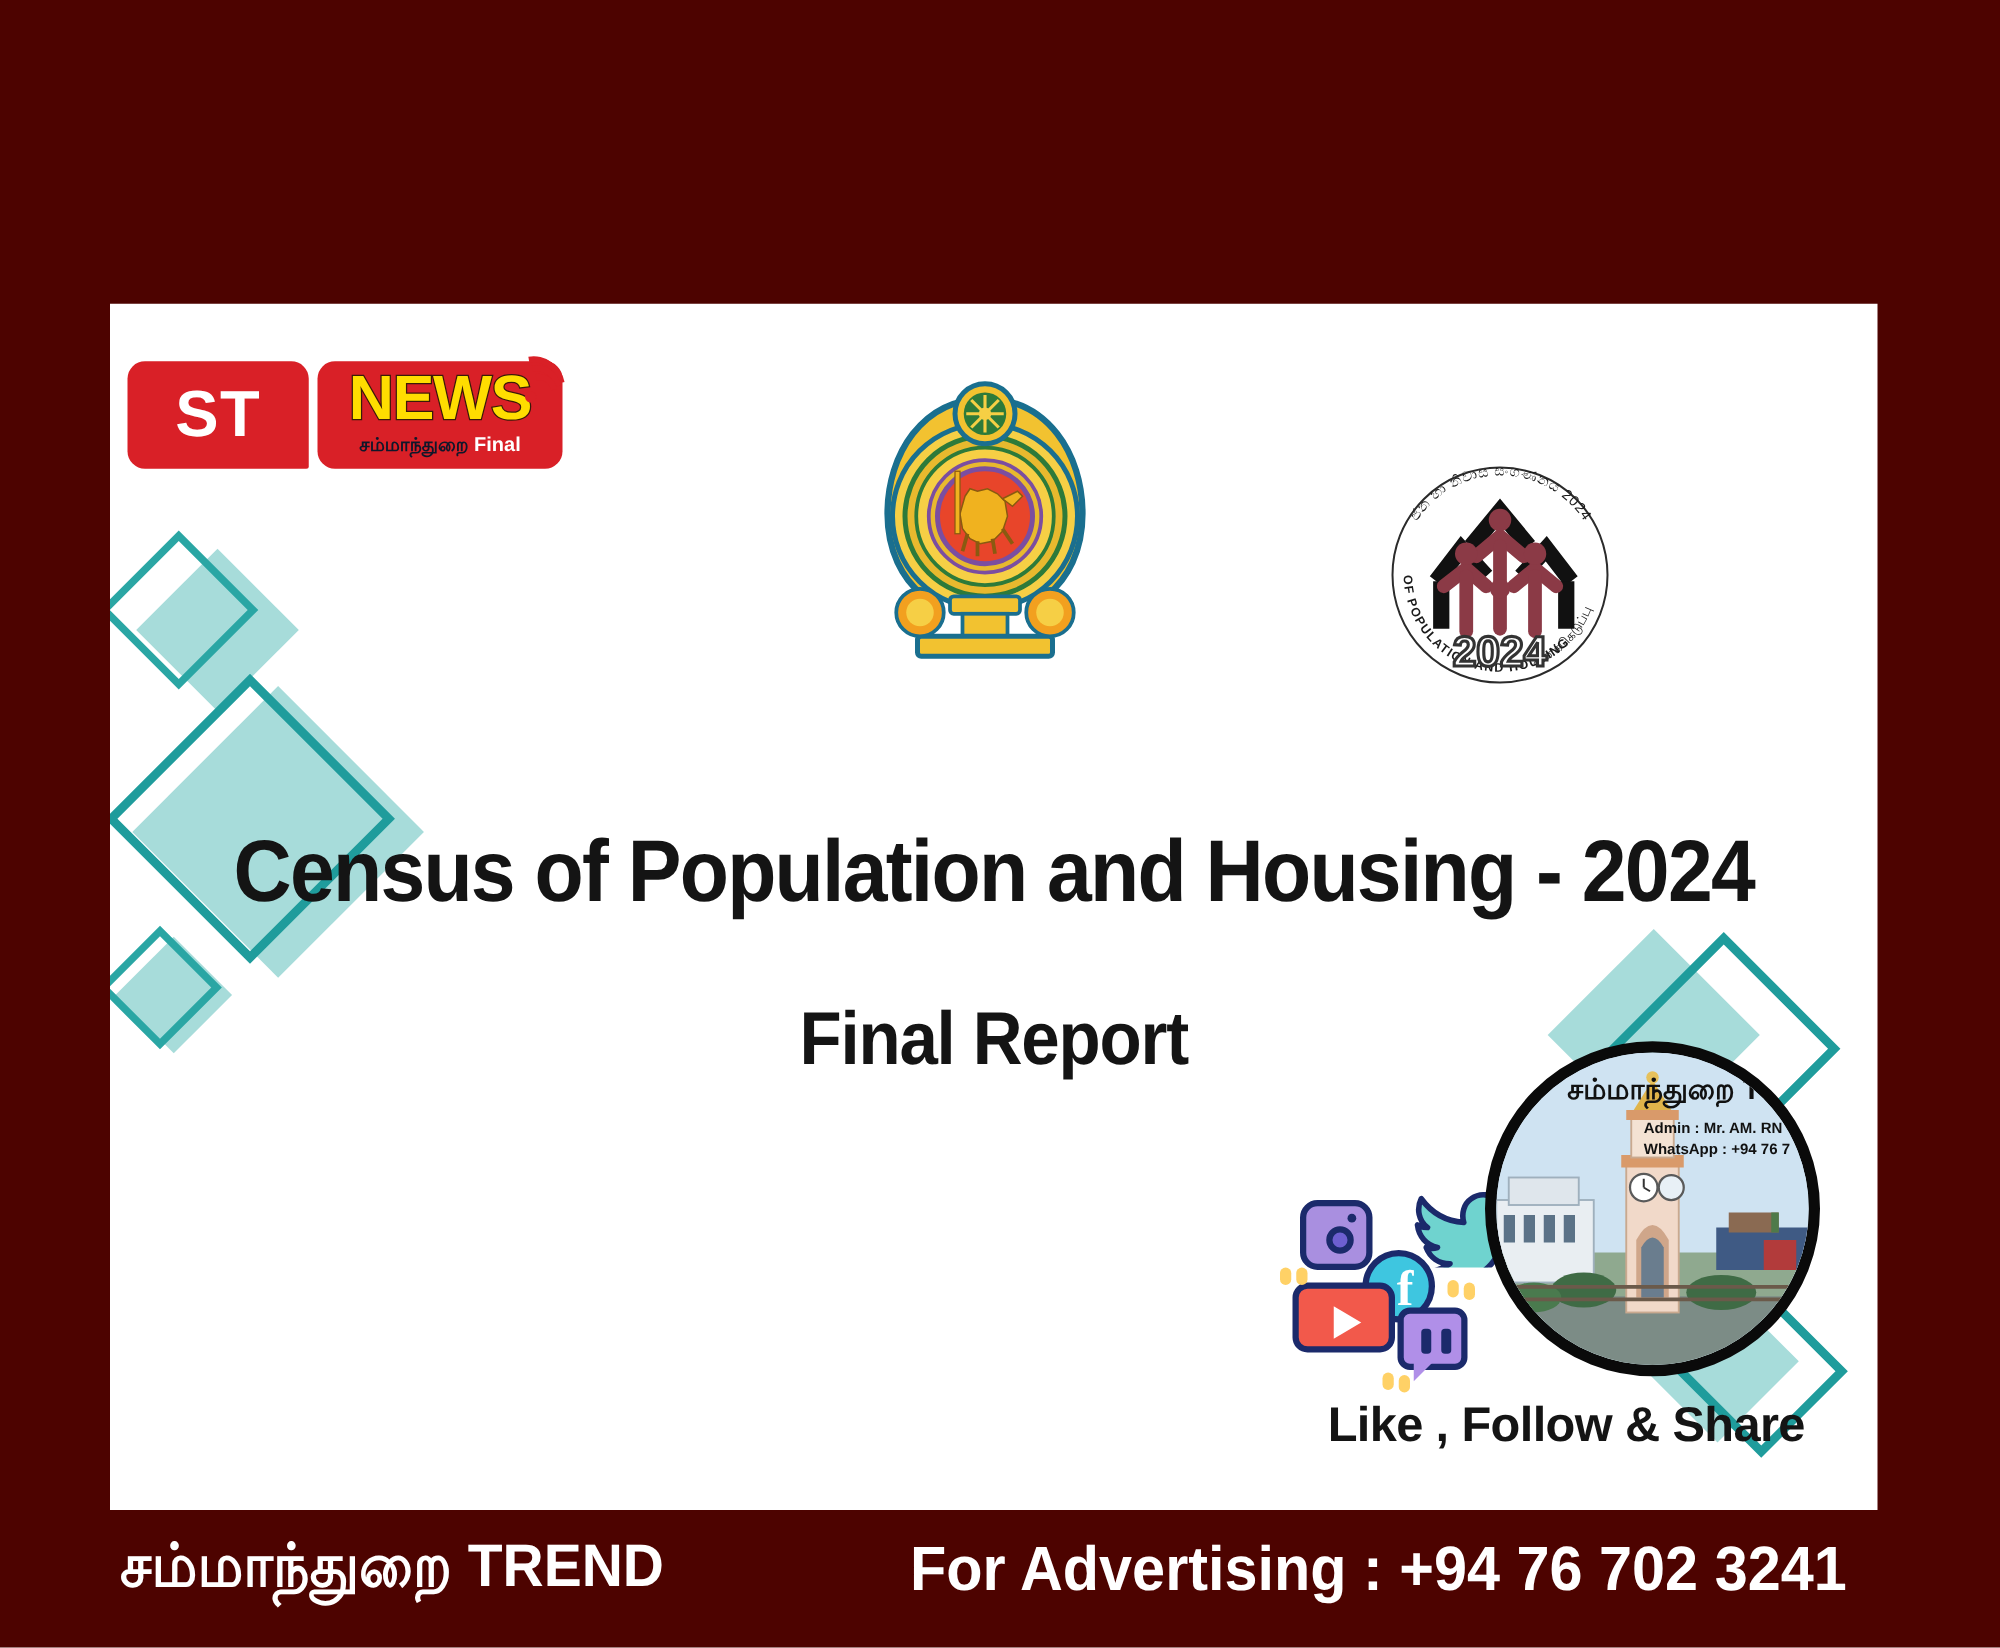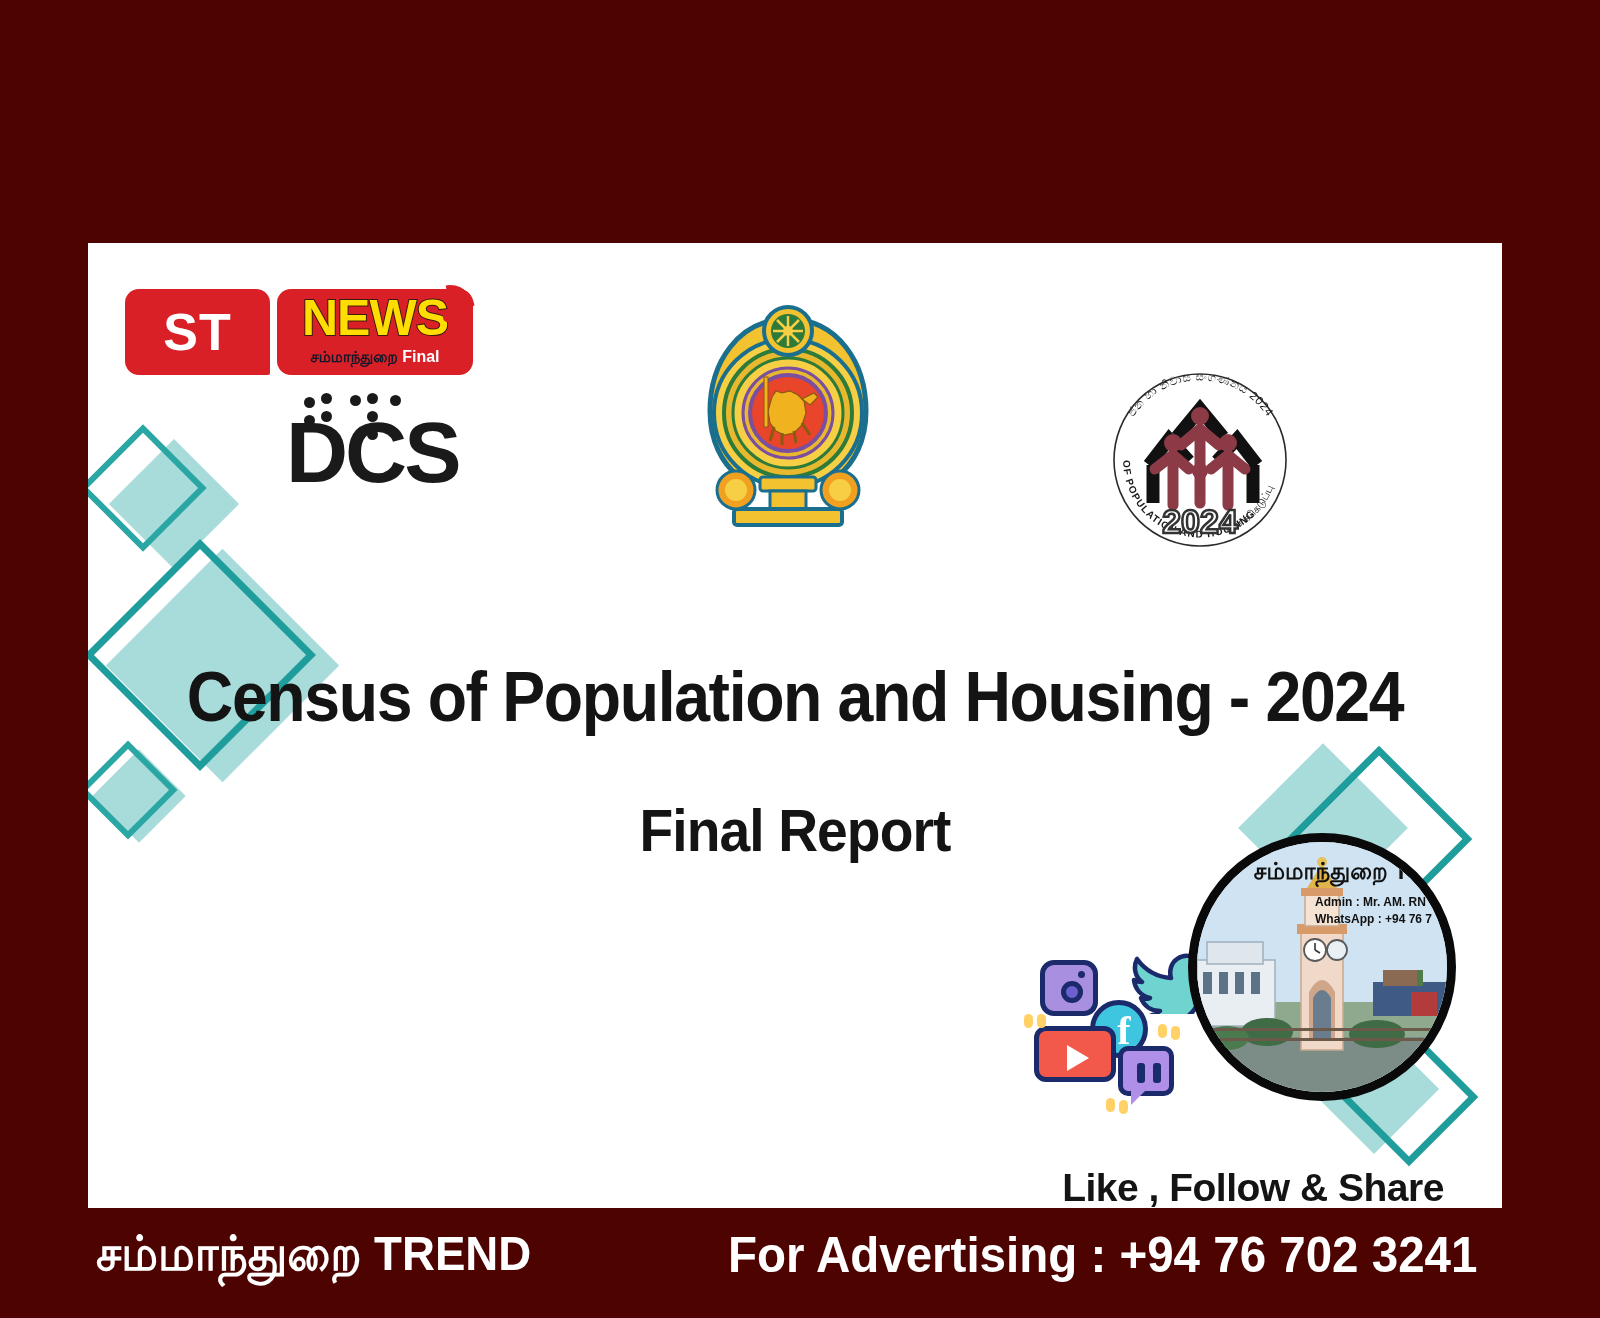--- a/index.html
+++ b/index.html
@@ -78,21 +78,21 @@
 
   
   .d-r1 { left: 1175px; top: 525px; width: 120px; height: 120px; transform: rotate(45deg); }
   .d-r2 { left: 1225px; top: 530px; width: 118px; height: 118px; transform: rotate(45deg); }
   .d-r3 { left: 1240px; top: 800px; width: 92px;  height: 92px;  transform: rotate(45deg); }
   .d-r4 { left: 1272px; top: 805px; width: 84px;  height: 84px;  transform: rotate(45deg); }
 
   
   .stnews {
     position: absolute;
-    left: 37px;
+    left: 14px;
     top: 36px;
     width: 352px;
     height: 100px;
   }
   .st-box {
     position: absolute;
     left: 0; top: 10px;
     width: 145px; height: 86px;
     background: #d92027;
     border-radius: 14px 14px 2px 14px;
@@ -297,21 +297,20 @@
   .like-follow {
     position: absolute;
     left: 930px;
     top: 876px;
     width: 470px;
     text-align: center;
     font-weight: bold;
     font-size: 39px;
     color: #141414;
     letter-spacing: -0.5px;
-    margin-top: 47px;
   }
 
   
   .footer {
     position: absolute;
     left: 0;
     top: 1208px;
     width: 1600px;
     height: 110px;
     z-index: 20;
@@ -370,34 +369,20 @@
         <span class="tamil">சம்மாந்துறை</span>
         <span>Final</span>
       </div>
     </div>
     <div class="wifi-arc wa1"></div>
     <div class="wifi-arc wa2"></div>
     <div class="wifi-arc wa3"></div>
     <div class="wa-dot"></div>
   </div>
 
-  <div class="dcs">
-    <div class="braille">
-      <div class="bdot" style="left:0px;  top:4px;"></div>
-      <div class="bdot" style="left:0px;  top:22px;"></div>
-      <div class="bdot" style="left:17px; top:0px;"></div>
-      <div class="bdot" style="left:17px; top:18px;"></div>
-      <div class="bdot" style="left:46px; top:2px;"></div>
-      <div class="bdot" style="left:63px; top:0px;"></div>
-      <div class="bdot" style="left:63px; top:18px;"></div>
-      <div class="bdot" style="left:63px; top:36px;"></div>
-      <div class="bdot" style="left:86px; top:2px;"></div>
-    </div>
-    <div class="dcs-text">DCS</div>
-  </div>
 
   <div class="emblem">
     <svg viewBox="0 0 180 235" width="180" height="235" xmlns="http://www.w3.org/2000/svg">
       <path d="M90 18 C140 18 168 62 168 110 C168 140 156 162 140 175 L40 175 C24 162 12 140 12 110 C12 62 40 18 90 18 Z" fill="#f2c230" stroke="#1a6f8f" stroke-width="5"></path>
       <circle cx="90" cy="112" r="74" fill="#f6cf45" stroke="#1a6f8f" stroke-width="4"></circle>
       <circle cx="90" cy="112" r="64" fill="#e8b92e" stroke="#2d7a3a" stroke-width="4"></circle>
       <circle cx="90" cy="112" r="55" fill="#f6cf45" stroke="#2d7a3a" stroke-width="3"></circle>
       <circle cx="90" cy="112" r="45" fill="#e8b92e" stroke="#7b4ea0" stroke-width="3"></circle>
       <circle cx="90" cy="112" r="38" fill="#e8452a" stroke="#7b4ea0" stroke-width="4"></circle>
 

